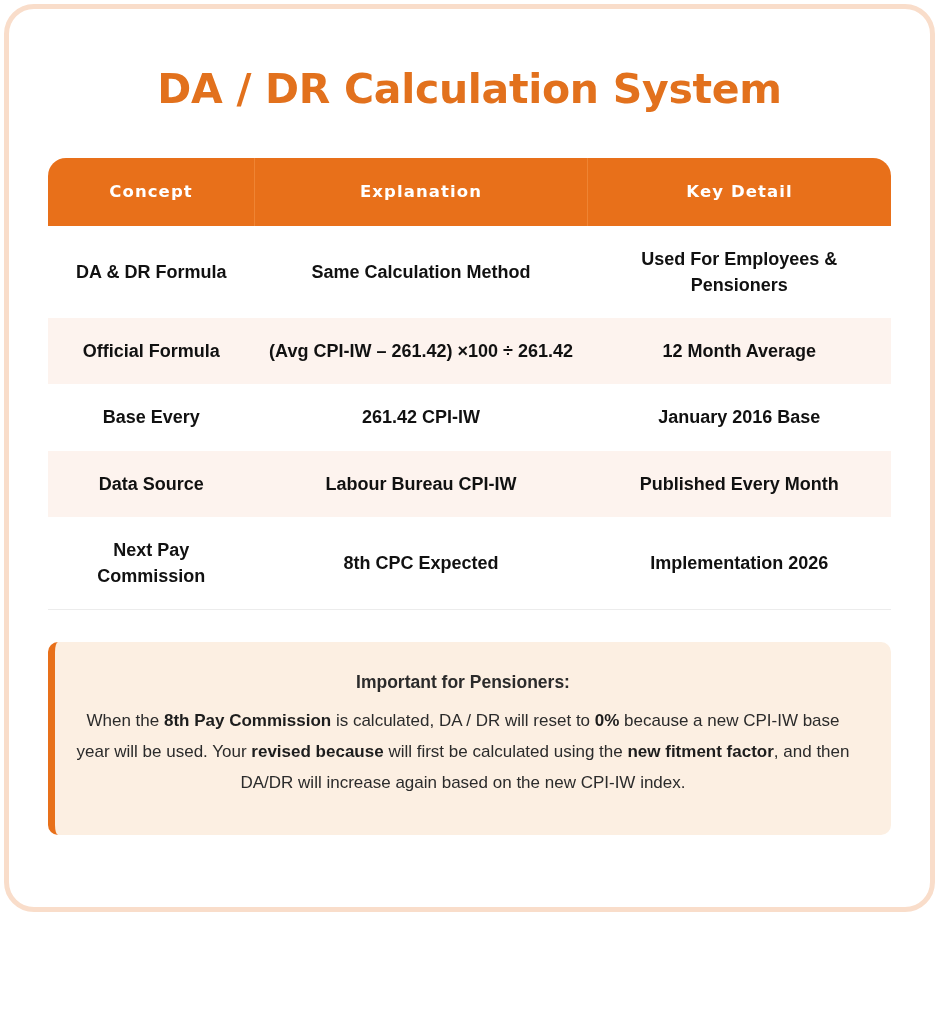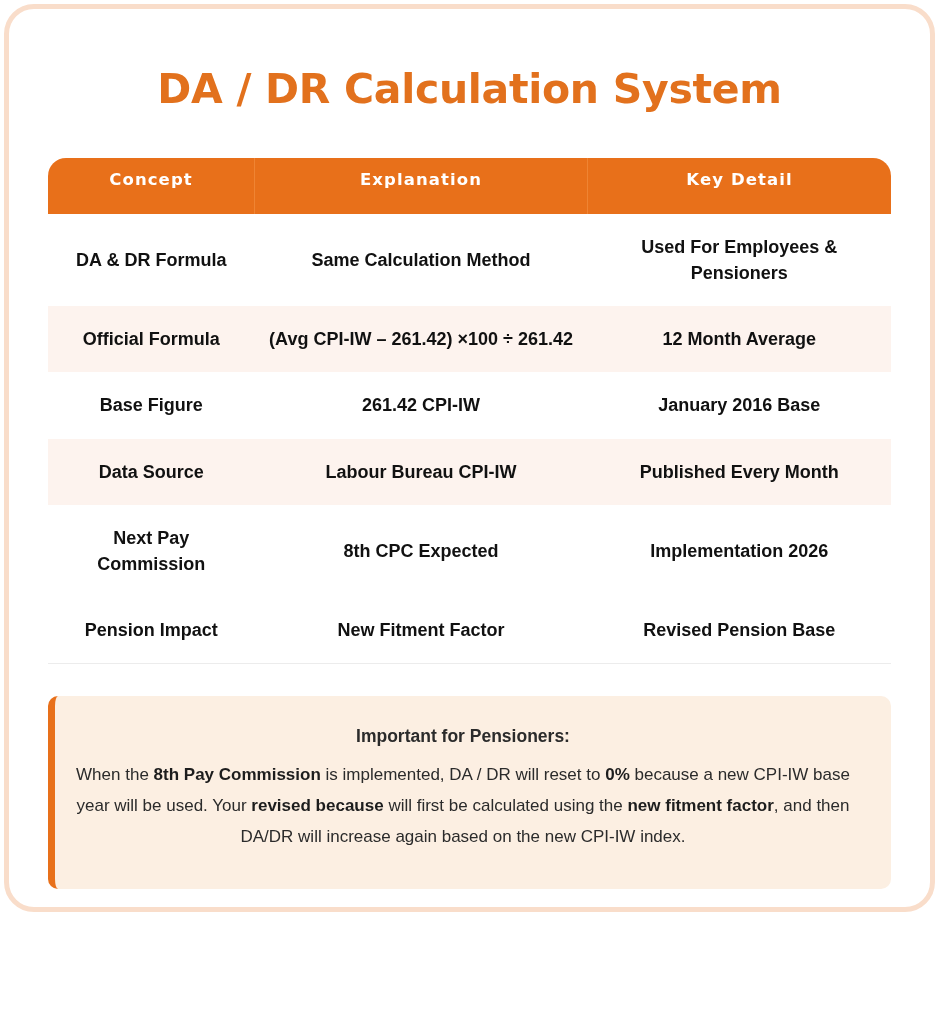--- a/index.html
+++ b/index.html
@@ -48,21 +48,21 @@
     border-collapse: collapse;
     table-layout: fixed;
   }
 
   .tbl thead th {
     background: #e8701a;
     color: #ffffff;
     font-size: 16.5px;
     font-weight: bold;
     letter-spacing: 1.1px;
-    padding: 12px 6px 25px 6px;
+    padding: 24px 6px 25px 6px;
     text-align: center;
     font-family: "DejaVu Sans", sans-serif;
     border-right: 1px solid #ef8433;
   }
   .tbl thead th:last-child { border-right: none; }
   .tbl thead th:first-child { border-top-left-radius: 18px; }
   .tbl thead th:last-child  { border-top-right-radius: 18px; }
 
   .tbl tbody td {
     font-size: 18px;
@@ -131,41 +131,36 @@
           <td>DA &amp; DR Formula</td>
           <td>Same Calculation Method</td>
           <td>Used For Employees &amp; Pensioners</td>
         </tr>
         <tr class="alt">
           <td>Official Formula</td>
           <td class="formula">(Avg CPI-IW – 261.42) ×100 ÷ 261.42</td>
           <td>12 Month Average</td>
         </tr>
         <tr>
-          <td>Base Figure</td>
+          <td>Base Every</td>
           <td>261.42 CPI-IW</td>
           <td>January 2016 Base</td>
         </tr>
         <tr class="alt">
           <td>Data Source</td>
           <td>Labour Bureau CPI-IW</td>
           <td>Published Every Month</td>
         </tr>
         <tr>
           <td>Next Pay Commission</td>
           <td>8th CPC Expected</td>
           <td>Implementation 2026</td>
         </tr>
-        <tr>
-          <td>Pension Impact</td>
-          <td>New Fitment Factor</td>
-          <td>Revised Pension Base</td>
-        </tr>
       </tbody>
     </table>
   </div>
 
   <div class="callout">
     <div class="callout-title">Important for Pensioners:</div>
-    <div class="callout-body"><span>When the </span><b>8th Pay Commission</b><span> is implemented, DA / DR will reset to </span><b>0%</b><span> because a new CPI-IW base year will be used. Your </span><b>revised because</b><span> will first be calculated using the </span><b>new fitment factor</b><span>, and then DA/DR will increase again based on the new CPI-IW index.</span></div>
+    <div class="callout-body"><span>When the </span><b>8th Pay Commission</b><span> is calculated, DA / DR will reset to </span><b>0%</b><span> because a new CPI-IW base year will be used. Your </span><b>revised because</b><span> will first be calculated using the </span><b>new fitment factor</b><span>, and then DA/DR will increase again based on the new CPI-IW index.</span></div>
   </div>
 
 </div>
 
 </body></html>

